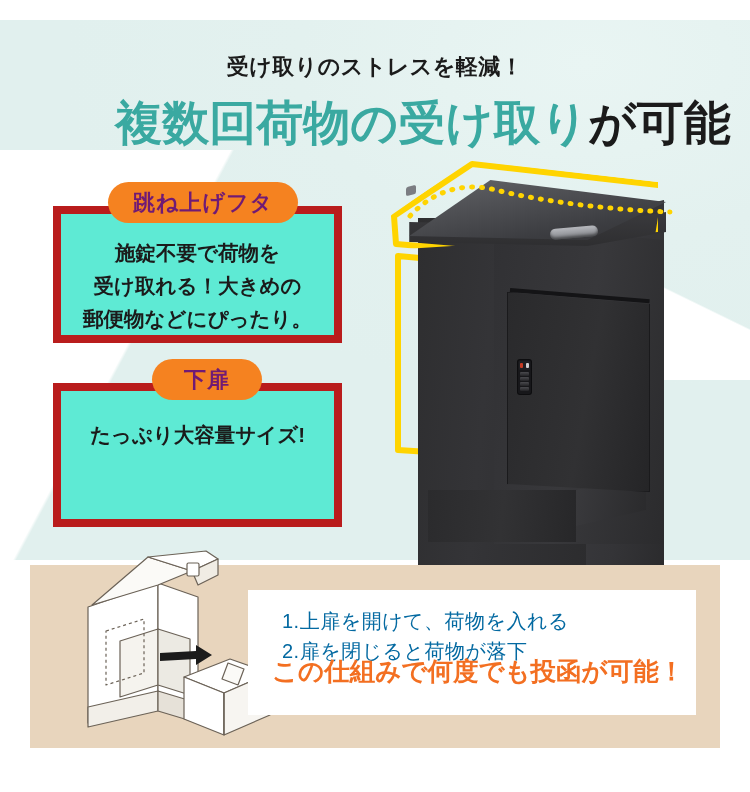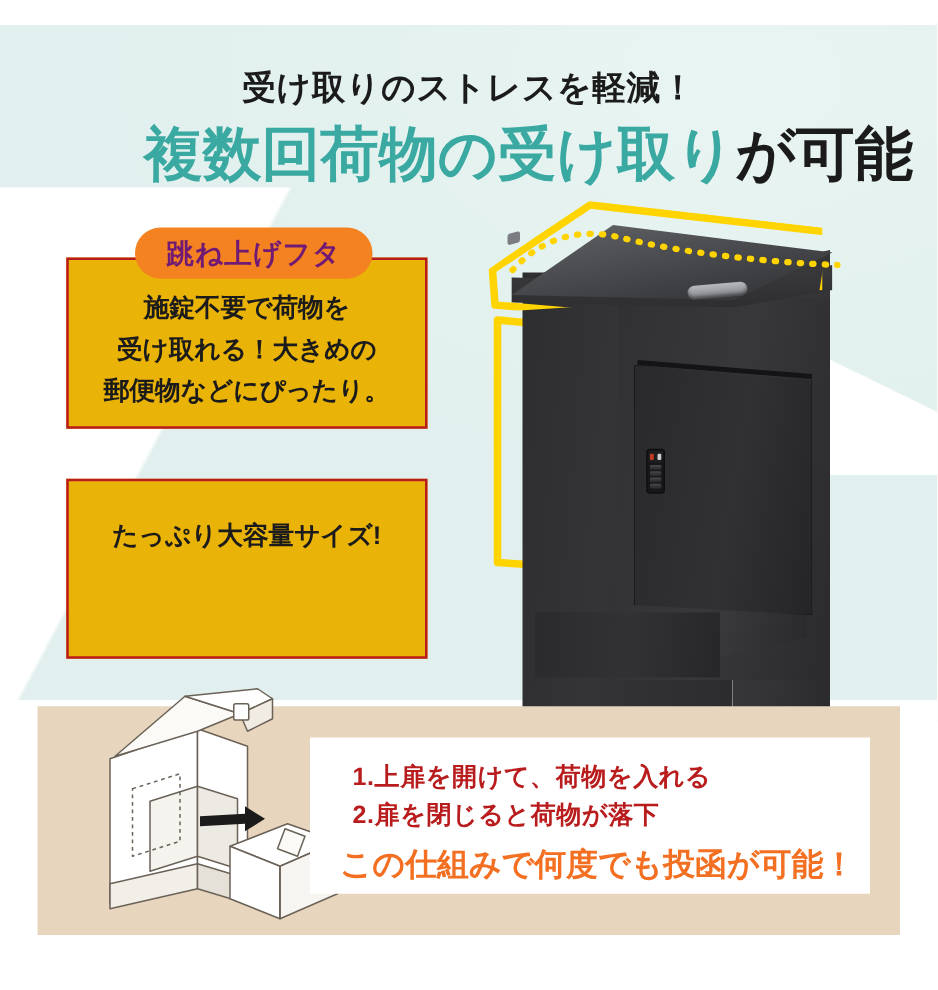--- a/index.html
+++ b/index.html
@@ -35,40 +35,40 @@
     background:linear-gradient(206deg, rgba(255,255,255,0) 60%, #ffffff 60.5%);
   }
   .bg-white-bottom {
     position:absolute; left:0; top:560px; width:750px; height:232px; background:#ffffff;
   }
 
   
   .head-sub {
     position:absolute; left:0; top:52px; width:750px;
     text-align:center;
-    font-size:27px; font-weight:bold; color:#1b1b1b;
+    font-size:22px; font-weight:bold; color:#1b1b1b;
     letter-spacing:0.5px;
     white-space:nowrap;
   }
   .head-main {
     position:absolute; left:0; top:92px; width:750px;
     text-align:center;
     font-size:47px; font-weight:bold;
     letter-spacing:0px;
     white-space:nowrap;
     margin-left:48px;
   }
   .head-main .teal { color:#3aa9a1; }
   .head-main .dark { color:#1b1b1b; }
 
   
   .card {
     position:absolute;
-    background:#eab308;
-    border:2px solid #b91c1c;
+    background:#5eead4;
+    border:8px solid #b91c1c;
   }
   .card-1 { left:53px; top:206px; width:289px; height:137px; }
   .card-2 { left:53px; top:383px; width:289px; height:144px;padding-left:11px; }
 
   .card-body {
     position:absolute; left:0; right:0;
     text-align:center;
     color:#1b1b1b;
     font-size:20.5px; font-weight:bold;
     line-height:33px;
@@ -191,27 +191,27 @@
   }
   .illus {
     position:absolute; left:18px; top:-20px; width:230px; height:195px;
   }
   .steps-box {
     position:absolute; left:248px; top:590px; width:448px; height:125px;
     background:#ffffff;
   }
   .step-line {
     position:absolute; left:34px;
-    color:#b91c1c; font-size:20px; font-weight:bold;
+    color:#0369a1; font-size:20px; font-weight:normal;
     letter-spacing:0.5px; white-space:nowrap;
   }
   .step-1 { top:18px; }
   .step-2 { top:48px; }
   .tagline {
-    position:absolute; left:24px; top:84px;
+    position:absolute; left:24px; top:64px;
     color:#f36f21; font-size:25.5px; font-weight:bold;
     letter-spacing:0px; white-space:nowrap;
   }
 </style>
 </head>
 <body>
 
 <div id="page">
 
   <div class="bg-mint"></div>
@@ -230,20 +230,21 @@
       <div>郵便物などにぴったり。</div>
     </div>
   </div>
   <div class="pill pill-1">跳ね上げフタ</div>
 
   <div class="card card-2">
     <div class="card-body">
       <div>たっぷり大容量サイズ!</div>
     </div>
   </div>
+  <div class="pill pill-2">下扉</div>
 
   <div class="product">
     <div class="cab-side"></div>
     <div class="cab-front"></div>
     <div class="cab-doorface"></div>
 
     <div class="plinth-side"></div>
     <div class="plinth-front"></div>
 
     <div class="door-seam"></div>

